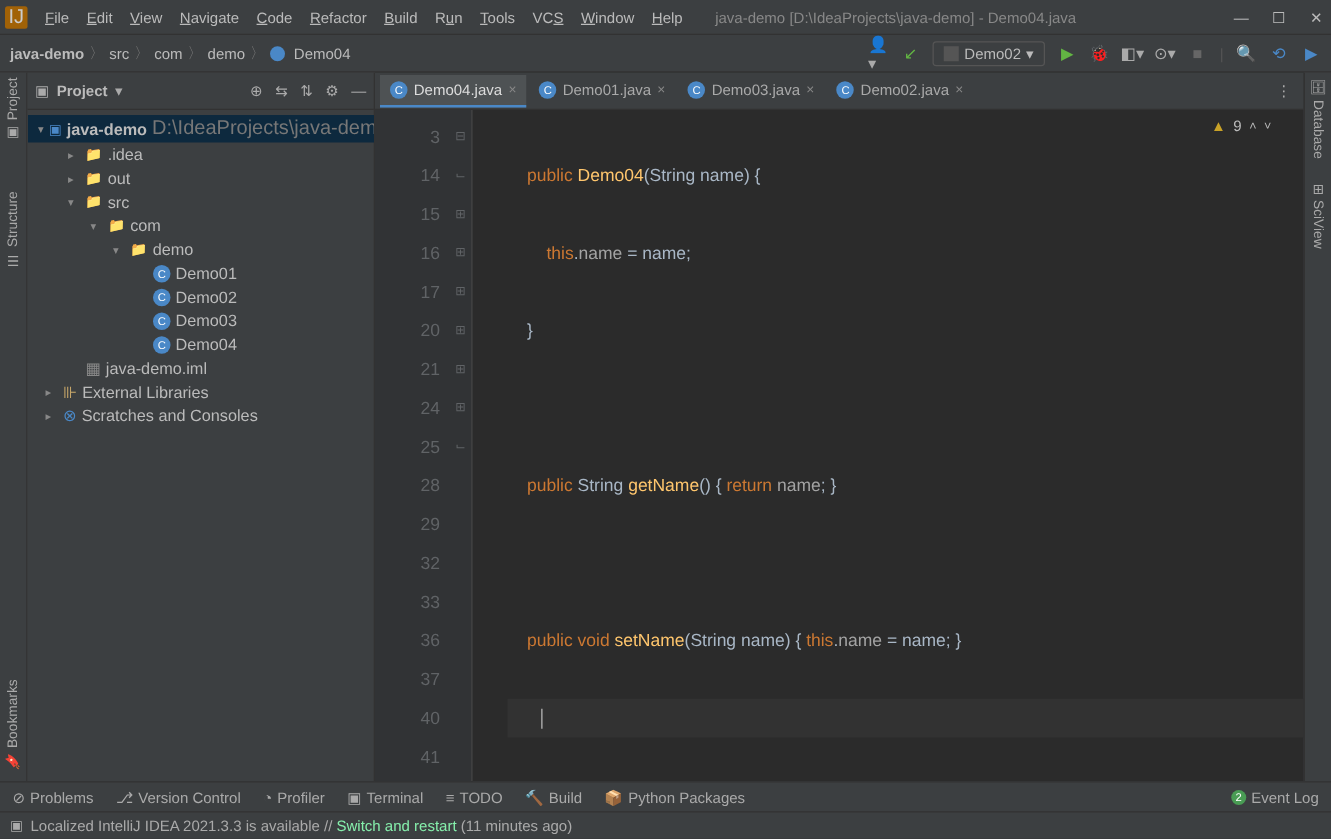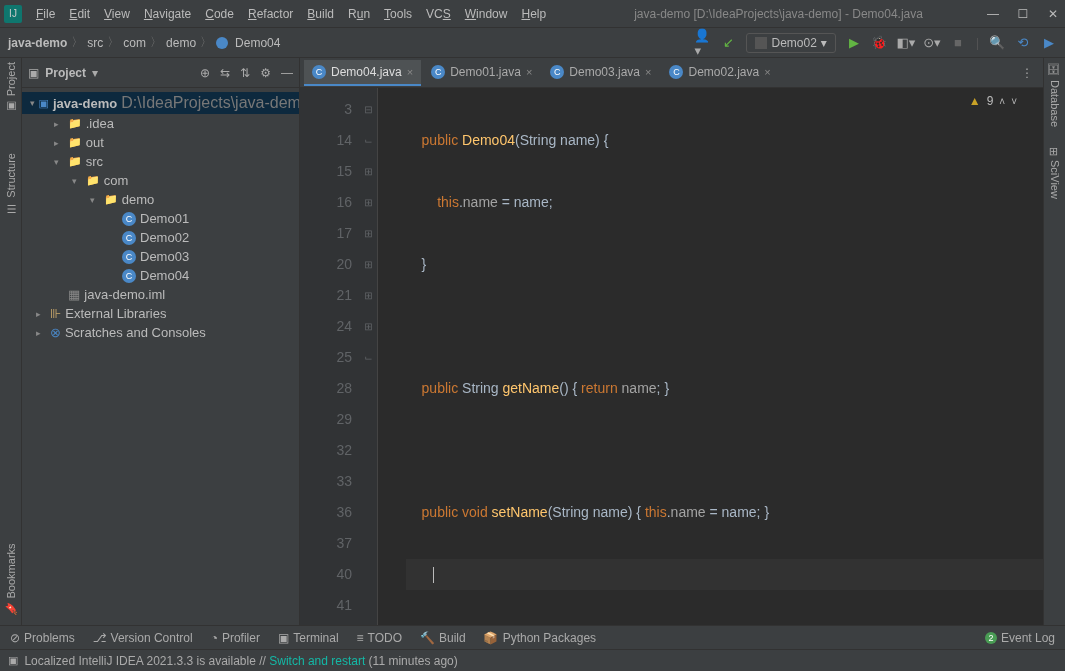--- a/index.html
+++ b/index.html
@@ -1,22 +1,22 @@
 <!DOCTYPE html>
 <html><head>
 <meta charset="utf-8">
 <style>
 * { margin: 0; padding: 0; box-sizing: border-box; font-family: "Segoe UI", Arial, sans-serif; }
 body { width: 1065px; height: 671px; background: #3c3f41; color: #bbbbbb; font-size: 12px; overflow: hidden; display: flex; flex-direction: column; }
 .titlebar { height: 28px; background: #3c3f41; display: flex; align-items: center; padding: 0 4px; border-bottom: 1px solid #323232; }
-.app-icon { width: 18px; height: 18px; background: #0f766e; border-radius: 2px; margin-right: 8px; display:flex;align-items:center;justify-content:center;font-size:10px;color:#ccc;}
+.app-icon { width: 18px; height: 18px; background: #a16207; border-radius: 2px; margin-right: 8px; display:flex;align-items:center;justify-content:center;font-size:16px;color:#ccc;}
 .menubar { display: flex; gap: 2px; }
 .menu-item { padding: 2px 6px; cursor: pointer; }
 .menu-item u { text-decoration: underline; }
-.title-text { flex: 1; text-align: center; color: #888; font-size: 12px; padding-left:20px;}
+.title-text { flex: 1; text-align: left; color: #888; font-size: 12px; padding-left:20px;}
 .win-controls { display: flex; gap: 14px; margin-left: auto; color: #bbb; }
 .win-btn { width: 16px; text-align: center; cursor: pointer; }
 .toolbar { height: 30px; background: #3c3f41; display: flex; align-items: center; padding: 0 8px; border-bottom: 1px solid #323232; }
 .breadcrumb { display: flex; align-items: center; gap: 4px; font-size: 12px; }
 .bc-sep { color: #777; }
 .bc-item { color: #bbb; }
 .bc-icon { width:12px; height:12px; background:#4a88c7; border-radius:50%; display:inline-block; margin-right:3px; vertical-align:middle;}
 .toolbar-right { margin-left: auto; display: flex; align-items: center; gap: 10px; }
 .tb-icon { width: 16px; height: 16px; display:flex; align-items:center; justify-content:center; cursor:pointer; color:#aaa; font-size:13px;}
 .run-config { border:1px solid #555; padding:2px 8px; border-radius:3px; display:flex; align-items:center; gap:4px; font-size:12px;}
@@ -58,21 +58,21 @@
 .this { color:#cc7832; }
 .field { color:#a3a3a3; }
 .warn-badge { position:absolute; top:6px; right:26px; display:flex; align-items:center; gap:6px; color:#bbb; font-size:12px;}
 .warn-tri { color:#c9a227; }
 .cursor-caret { display:inline-block; width:1px; height:16px; background:#bbb; vertical-align:middle;}
 .bottom-bar { height:24px; background:#3c3f41; border-top:1px solid #323232; display:flex; align-items:center; padding:0 10px; gap:18px; font-size:12px; color:#aaa;}
 .bb-item { display:flex; align-items:center; gap:4px; cursor:pointer;}
 .bb-right { margin-left:auto; display:flex; align-items:center; gap:4px;}
 .green-dot { width:12px; height:12px; background:#499c54; border-radius:50%; display:inline-flex; align-items:center; justify-content:center; font-size:9px; color:#fff;}
 .status-bar { height:22px; background:#3c3f41; border-top:1px solid #323232; display:flex; align-items:center; padding:0 8px; font-size:12px; color:#aaa;}
-.link { color:#14b8a6; cursor:pointer;}
+.link { color:#86efac; cursor:pointer;}
 .sb-right { margin-left:auto; display:flex; gap:14px;}
 .mini-icon { font-size:11px;}
 .sq { width:12px; height:12px; background:#555; display:inline-block;}
 </style>
 </head>
 <body>
 
 <div class="titlebar">
   <div class="app-icon">IJ</div>
   <div class="menubar">

